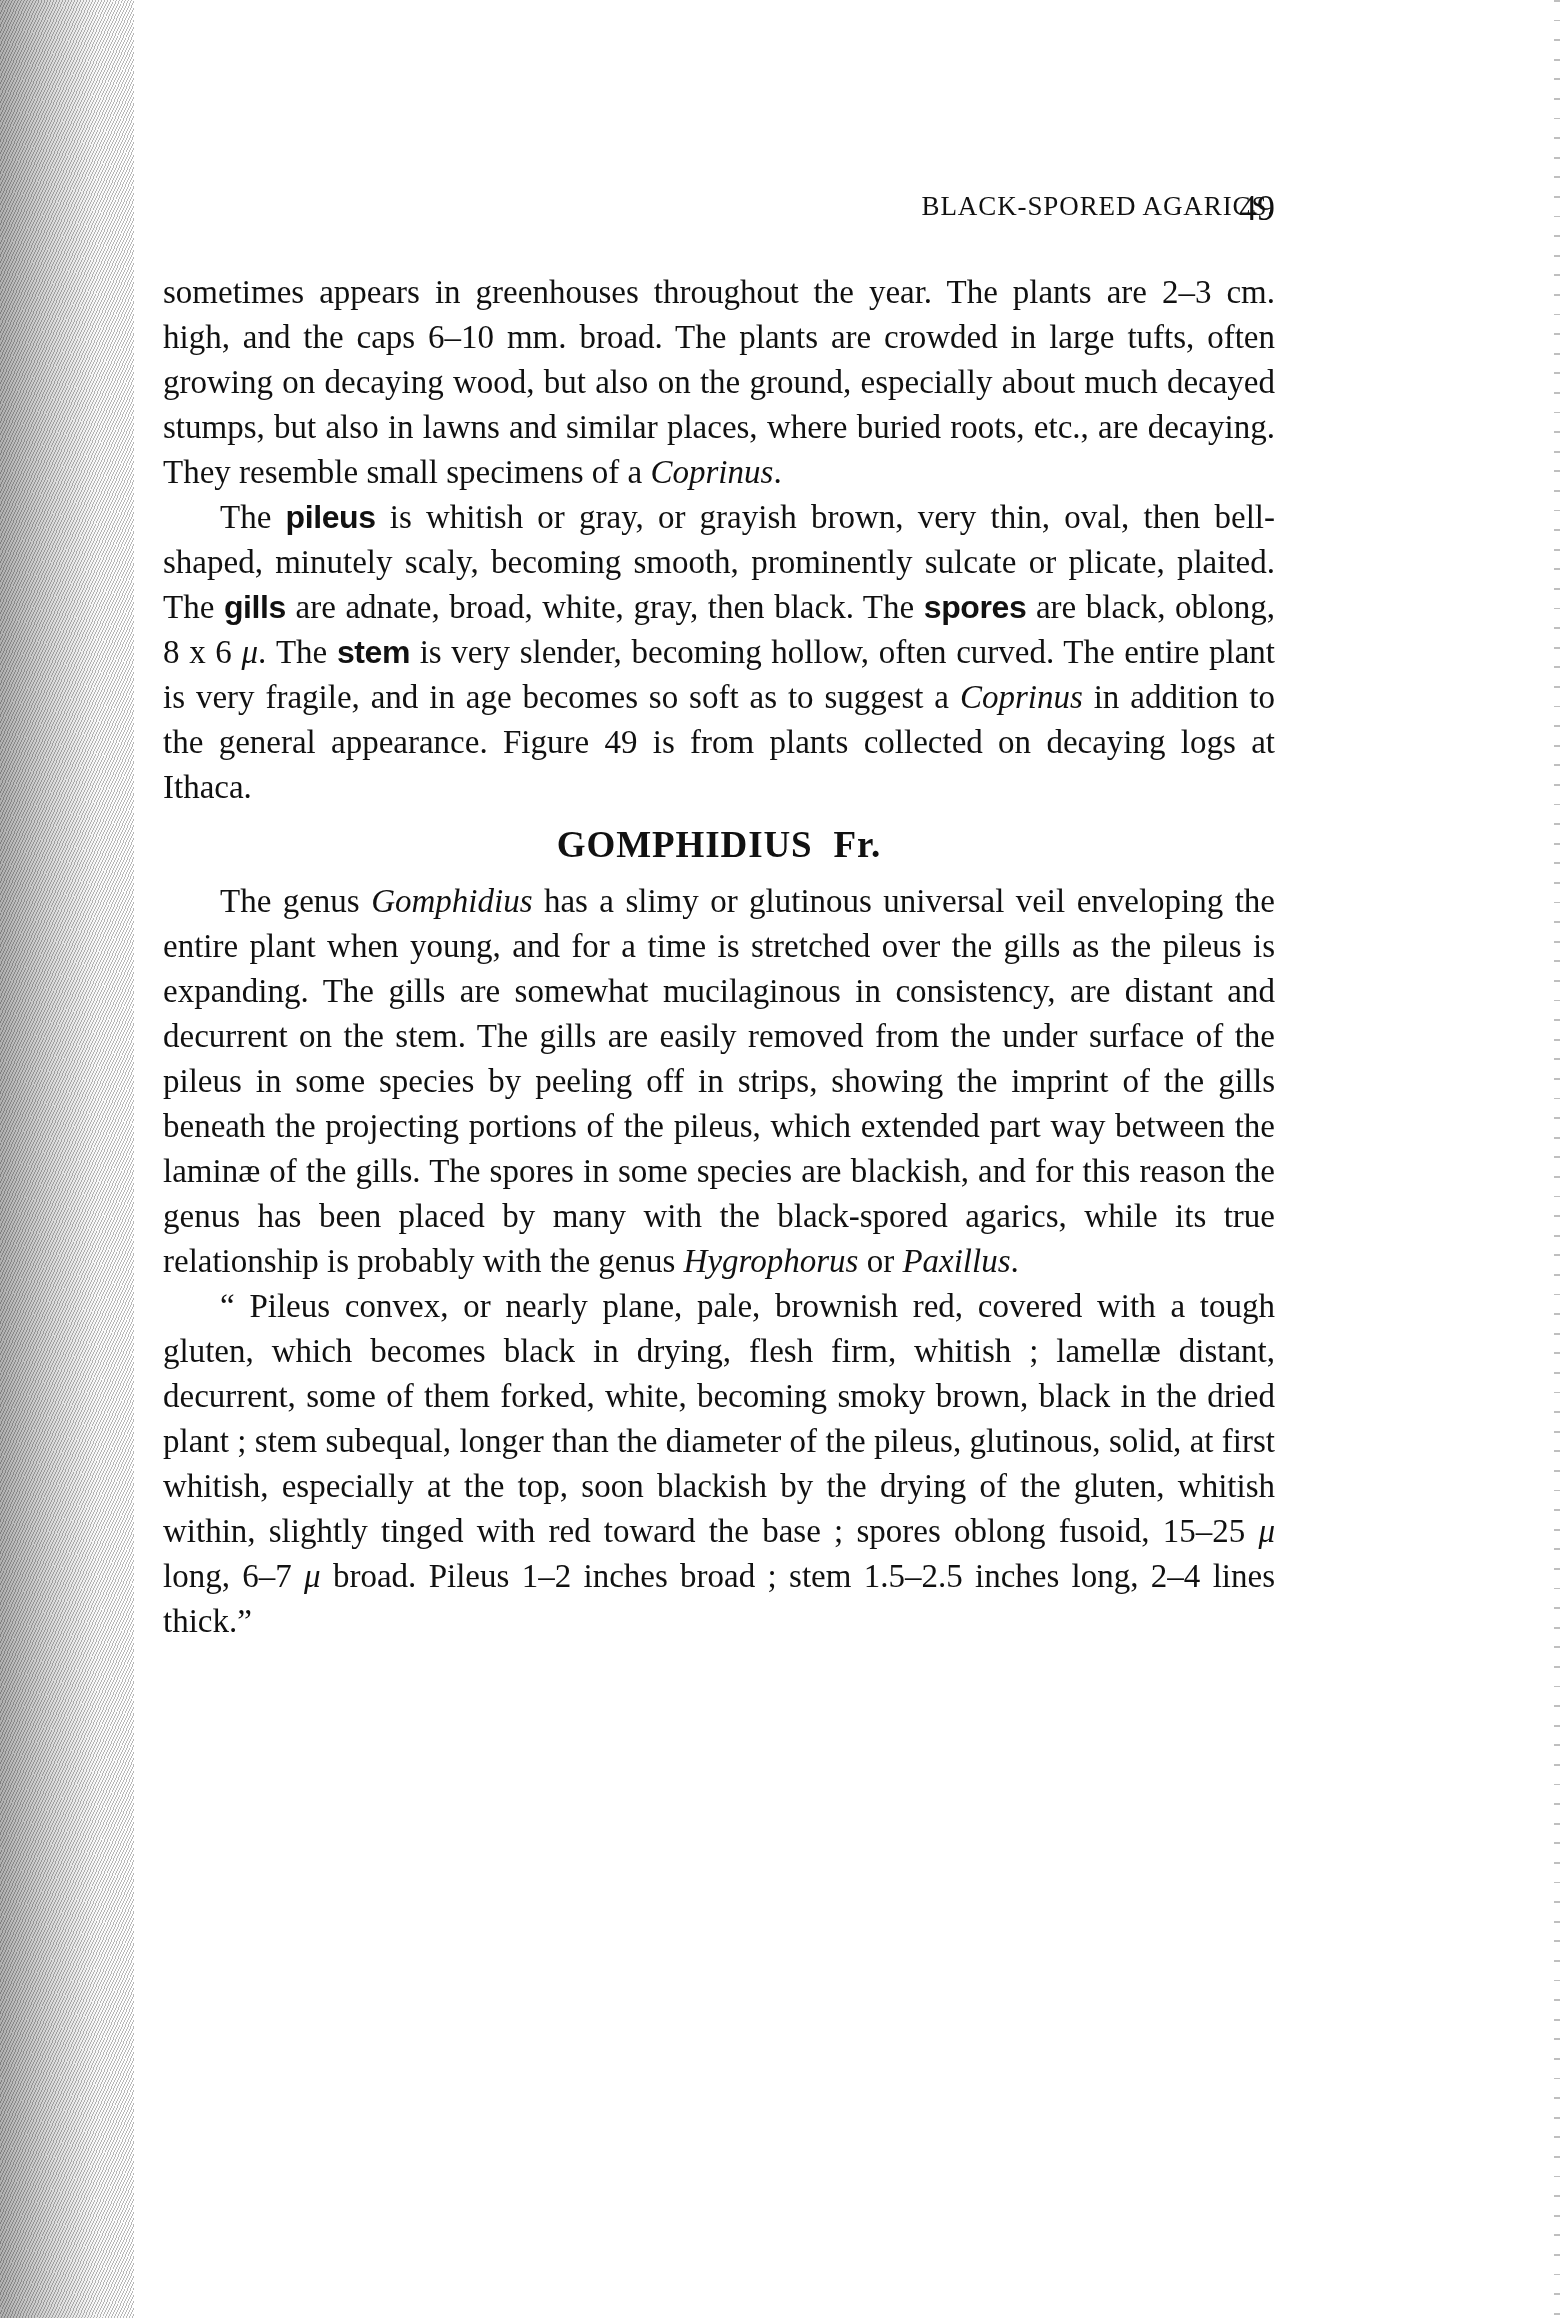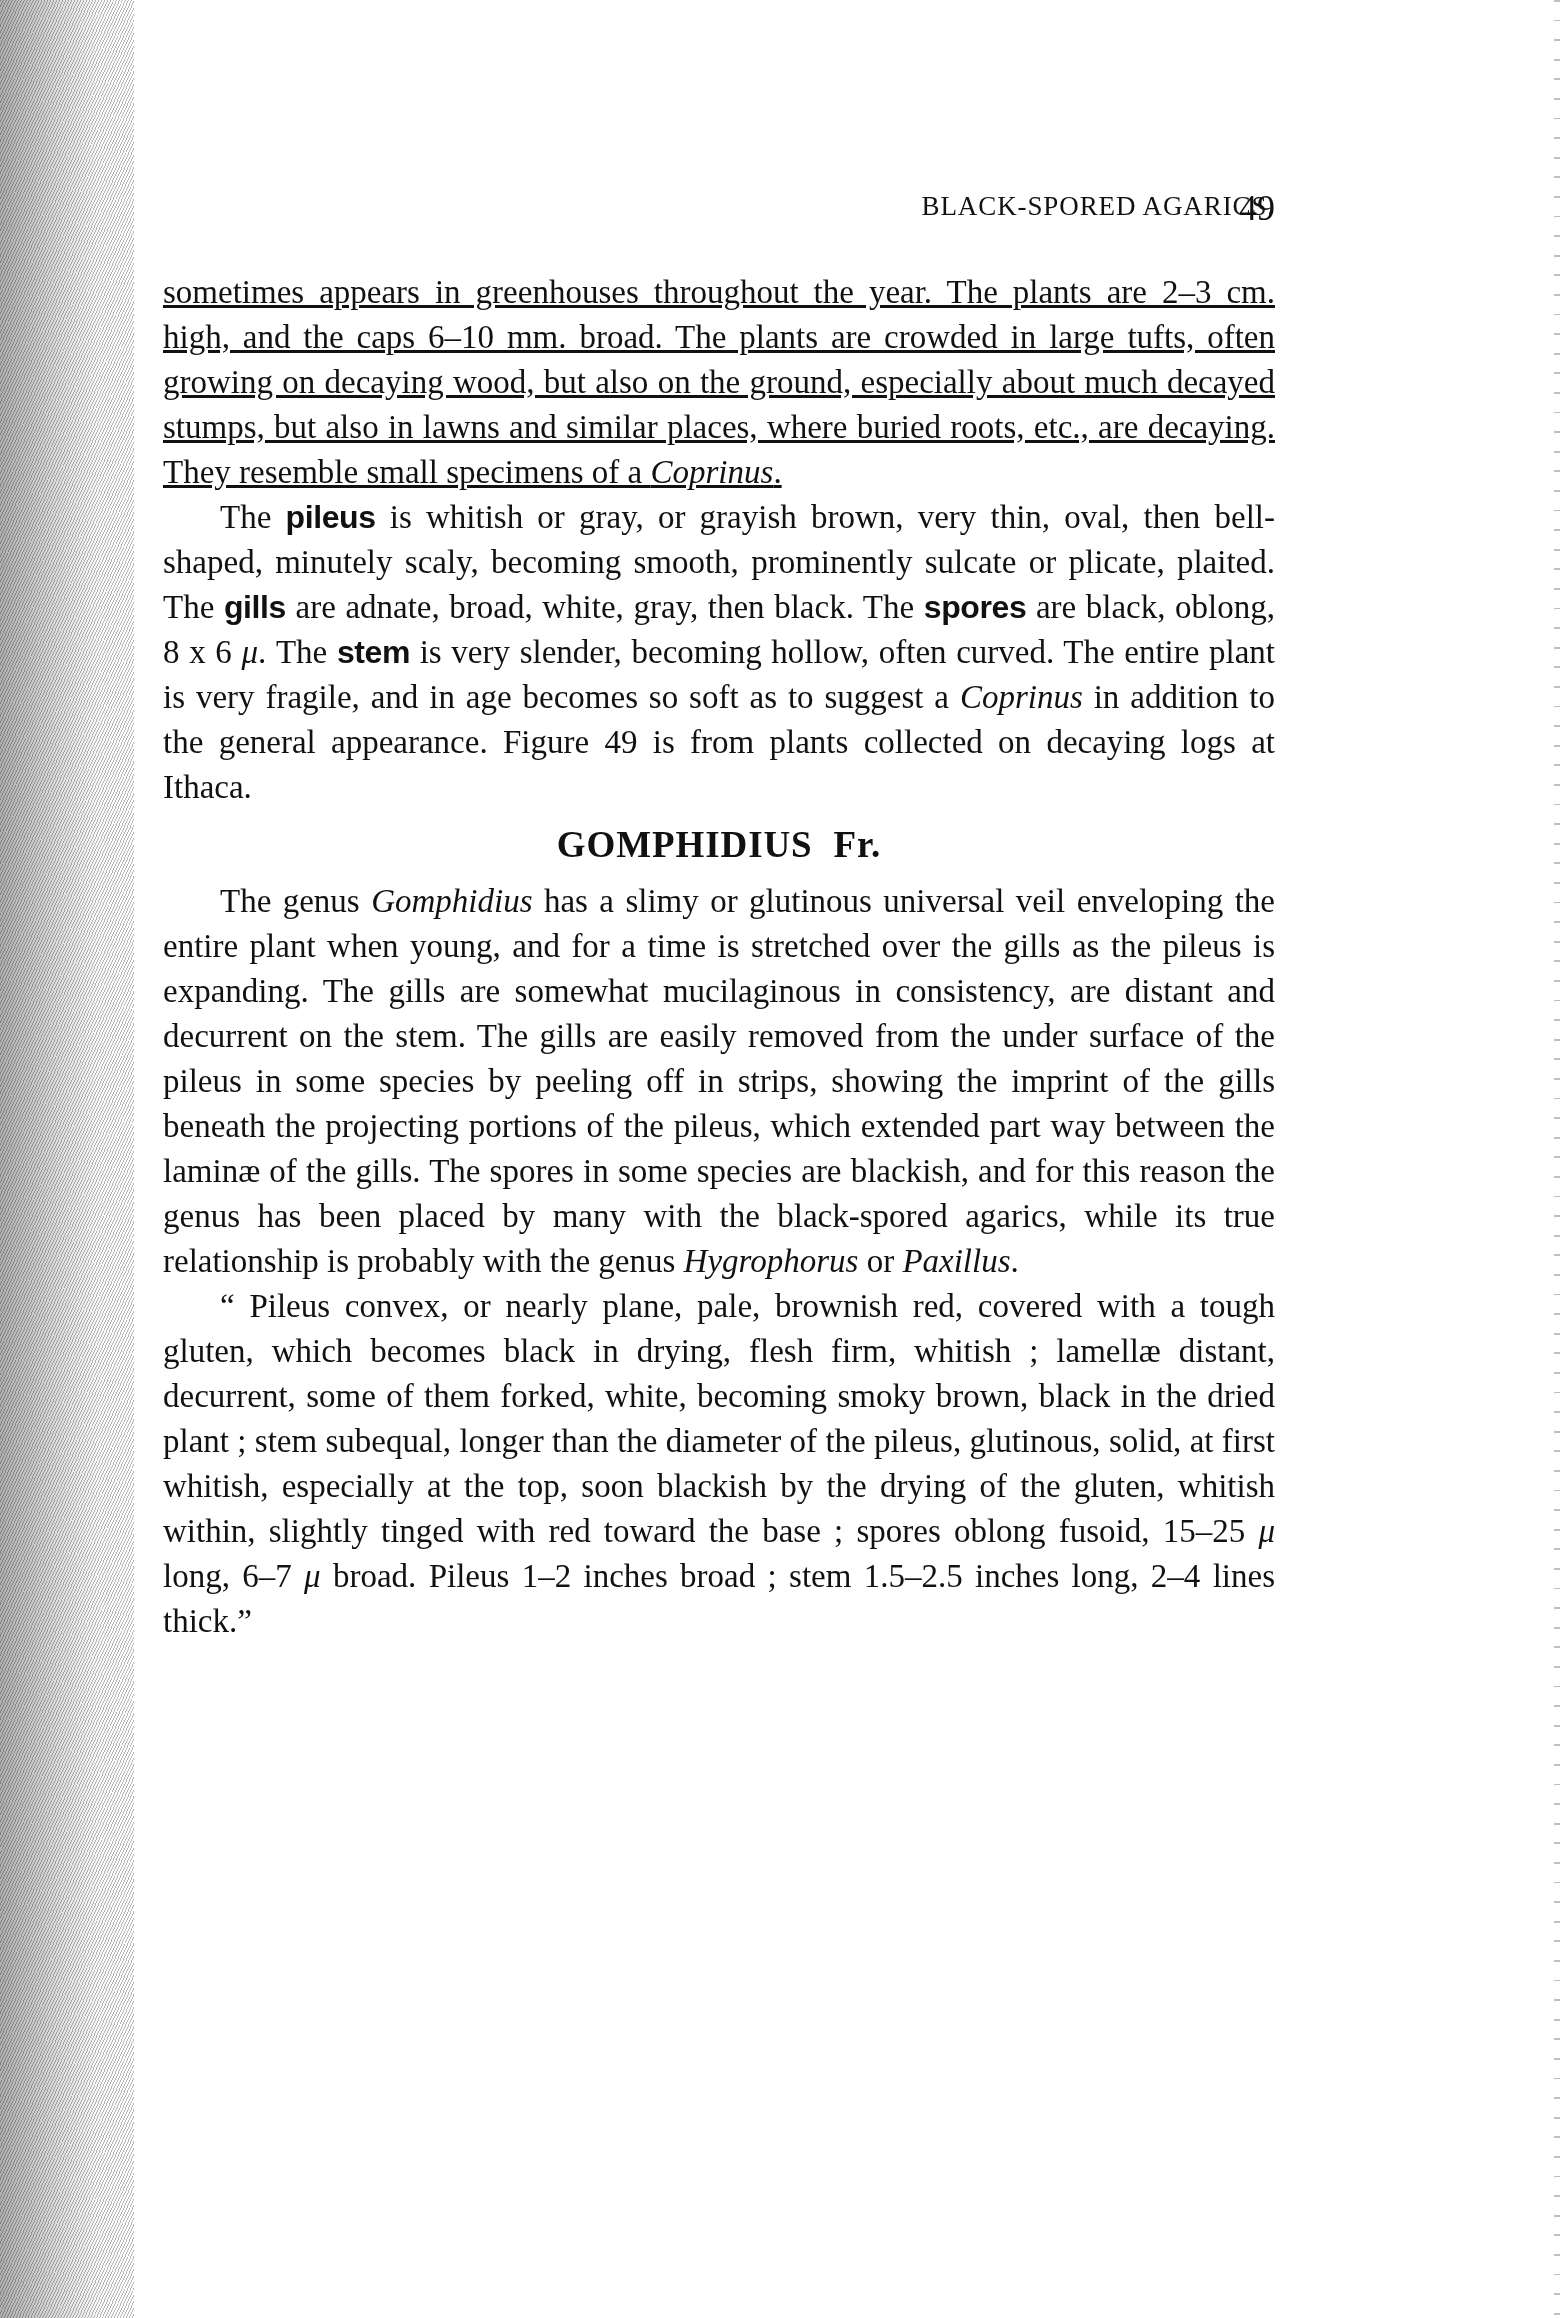--- a/index.html
+++ b/index.html
@@ -29,21 +29,21 @@
     position: absolute; right: 0; top: 0; font-size: 36px;
   }
   .text-block {
     position: absolute; left: 163px; width: 1112px; top: 270px;
   }
   .para {
     margin: 0; font-size: 33px; line-height: 45px;
     text-align: justify; text-align-last: left;
     text-indent: 57px;
   }
-  .para.noindent { text-indent: 0; text-decoration: underline; }
+  .para.noindent { text-indent: 0; }
   .para b { font-family: "Liberation Sans", "DejaVu Sans", sans-serif; font-weight: bold; font-size: 32px; letter-spacing: -0.4px; }
   .section-heading {
     margin: 8px 0 7.1px 0; text-align: center; font-size: 37px; line-height: 54px; letter-spacing: 0.9px;
   }
   .section-heading .author { margin-left: 21px; }
 </style>
 </head>
 <body>
 
 <div class="binding-shadow"></div>

